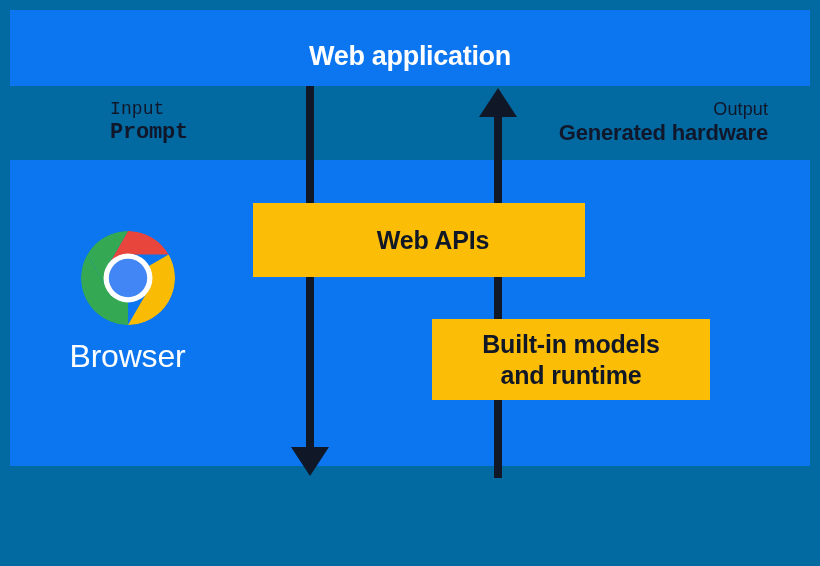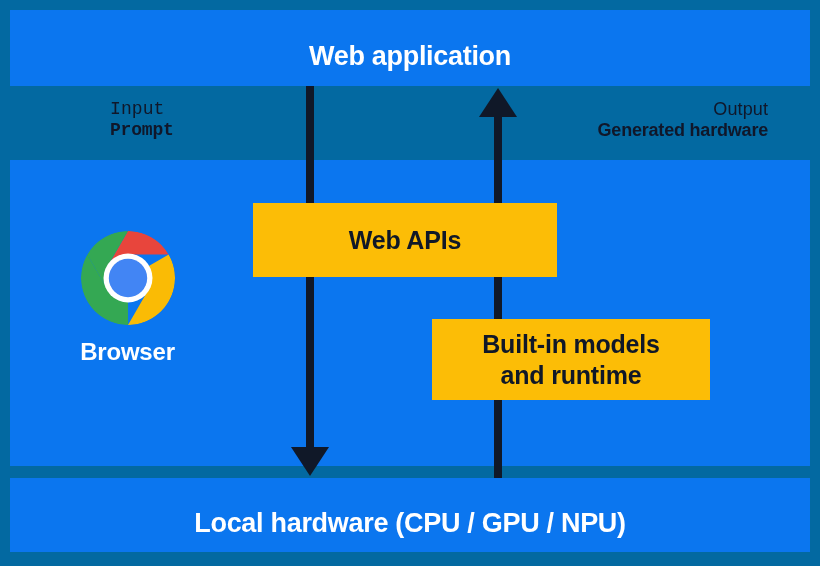--- a/index.html
+++ b/index.html
@@ -53,21 +53,21 @@
     color: #10172a;
   }
   .io-caption .io-kind {
     display: block;
     font-size: 18px;
     font-weight: normal;
     letter-spacing: 0.1px;
   }
   .io-caption .io-value {
     display: block;
-    font-size: 18px;
+    font-size: 22px;
     font-weight: bold;
     letter-spacing: -0.2px;
     text-align: center;
   }
   .io-input {
     top: 99px;
     left: 110px;
     text-align: left;
     font-family: Liberation Mono, monospace;
   }
@@ -130,20 +130,21 @@
     text-align: center;
     line-height: 1.22;
     letter-spacing: -0.2px;
   }
   #box-web-apis {
     left: 253px;
     top: 203px;
     width: 304px;
     height: 74px;
     font-size: 25px;
+    padding-left: 28px;
   }
   #box-builtin {
     left: 432px;
     top: 319px;
     width: 278px;
     height: 81px;
     font-size: 25px;
   }
 
   
@@ -157,22 +158,22 @@
   #browser-badge .chrome-logo {
     display: block;
     margin: 0 auto;
     width: 96px;
     height: 96px;
   }
   #browser-badge .browser-label {
     display: block;
     margin-top: 12px;
     color: #ffffff;
-    font-weight: bold;
-    font-size: 24px;
+    font-weight: normal;
+    font-size: 32px;
     letter-spacing: -0.2px;
   }
 </style>
 </head>
 <body>
 
 <div id="diagram">
 
   <div class="band band-top">
     <span class="band-label">Web application</span>
@@ -183,23 +184,20 @@
     <span class="io-value">Prompt</span>
   </div>
 
   <div class="io-caption io-output">
     <span class="io-kind">Output</span>
     <span class="io-value">Generated hardware</span>
   </div>
 
   <div class="band band-middle"></div>
 
-  <div class="band band-bottom">
-    <span class="band-label">Local hardware (CPU / GPU / NPU)</span>
-  </div>
 
   <div id="browser-badge">
     <span class="chrome-logo">
       <svg viewBox="0 0 100 100" width="96" height="96" aria-hidden="true">
         <defs>
           <clipPath id="clipCircle">
               <circle cx="50" cy="50" r="49"></circle>
             </clipPath>
         </defs>
         <g clip-path="url(#clipCircle)">

